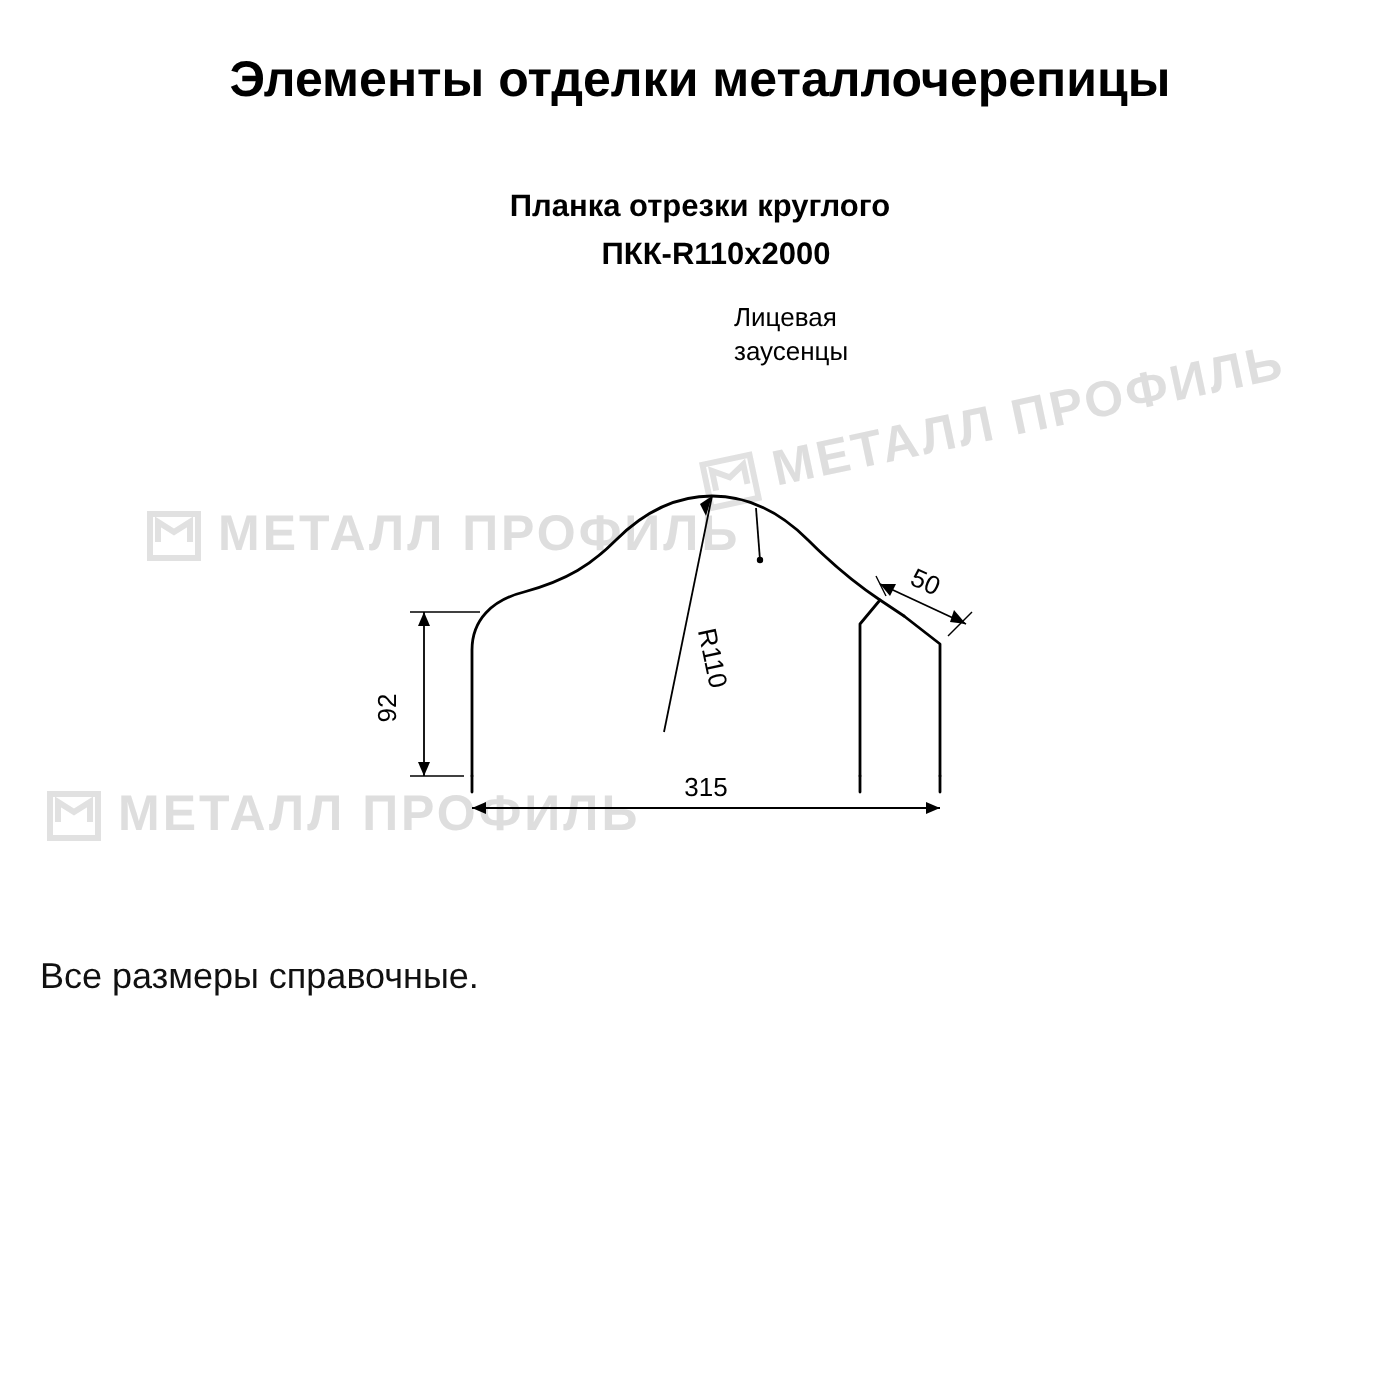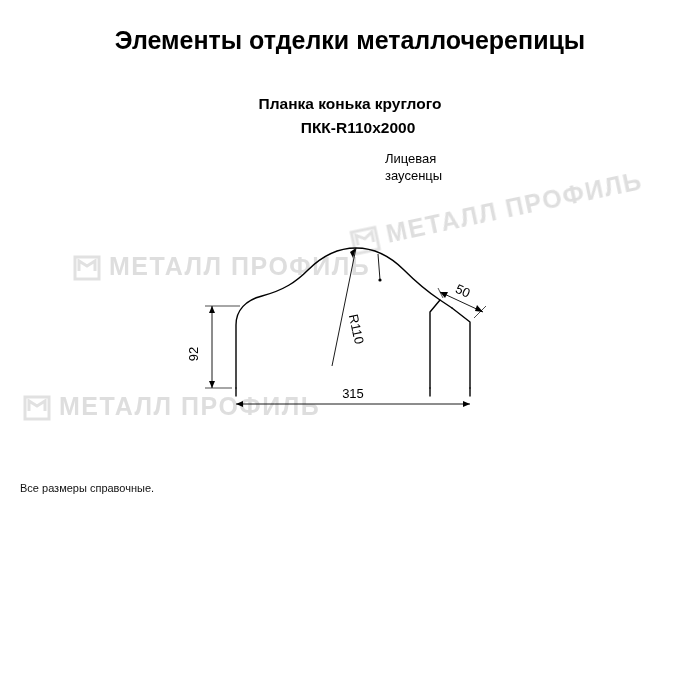--- a/index.html
+++ b/index.html
@@ -58,21 +58,21 @@
     top: 150px;
     left: 0;
     width: 700px;
     height: 320px;
     pointer-events: none;
   }
   .footer {
     position: absolute;
     left: 20px;
     bottom: 18px;
-    font-size: 11px;
+    font-size: 18px;
     color: #111111;
     line-height: 20px;
   }
   .footer div { white-space: nowrap; }
   svg { display: block; }
   .lbl {
     font-family: "Liberation Sans", sans-serif;
     font-size: 13px;
     fill: #000000;
   }
@@ -85,21 +85,21 @@
   }
 </style>
 </head>
 <body>
 
 <div class="page">
 
   <div class="title">Элементы отделки металлочерепицы</div>
 
   <div class="subtitle">
-    <span>Планка конька круглого</span>
+    <span>Планка отрезки круглого</span>
     <span class="line2">ПКК-R110x2000</span>
   </div>
 
   <div class="watermarks">
     <svg width="700" height="320" viewBox="0 0 700 320" xmlns="http://www.w3.org/2000/svg">
       <g opacity="0.85">
 
         <g transform="translate(355,100) rotate(-12)">
           <rect x="0" y="-18" width="24" height="22" fill="none" stroke="#dcdcdc" stroke-width="3"></rect>
           <path d="M4 -4 L4 -14 L12 -9 L20 -14 L20 -4" fill="none" stroke="#dcdcdc" stroke-width="3"></path>
@@ -175,21 +175,21 @@
 
       <g stroke="#000000" fill="none" stroke-width="0.9">
         <line x1="380" y1="130" x2="378" y2="104"></line>
         <circle cx="380" cy="130" r="1.6" fill="#000000" stroke="none"></circle>
       </g>
       <text class="lbl" x="378" y="-2">
         <tspan x="378" y="-2"></tspan>
       </text>
     </svg>
 
-    <div style="position:absolute; left:385px; top:0px; font-size:13px; line-height:17px; color:#000;">
+    <div style="position:absolute; left:367px; top:0px; font-size:13px; line-height:17px; color:#000;">
       <div>Лицевая</div>
       <div>заусенцы</div>
     </div>
   </div>
 
   <div class="footer">
     <div>Все размеры справочные.</div>
   </div>
 
 </div>

